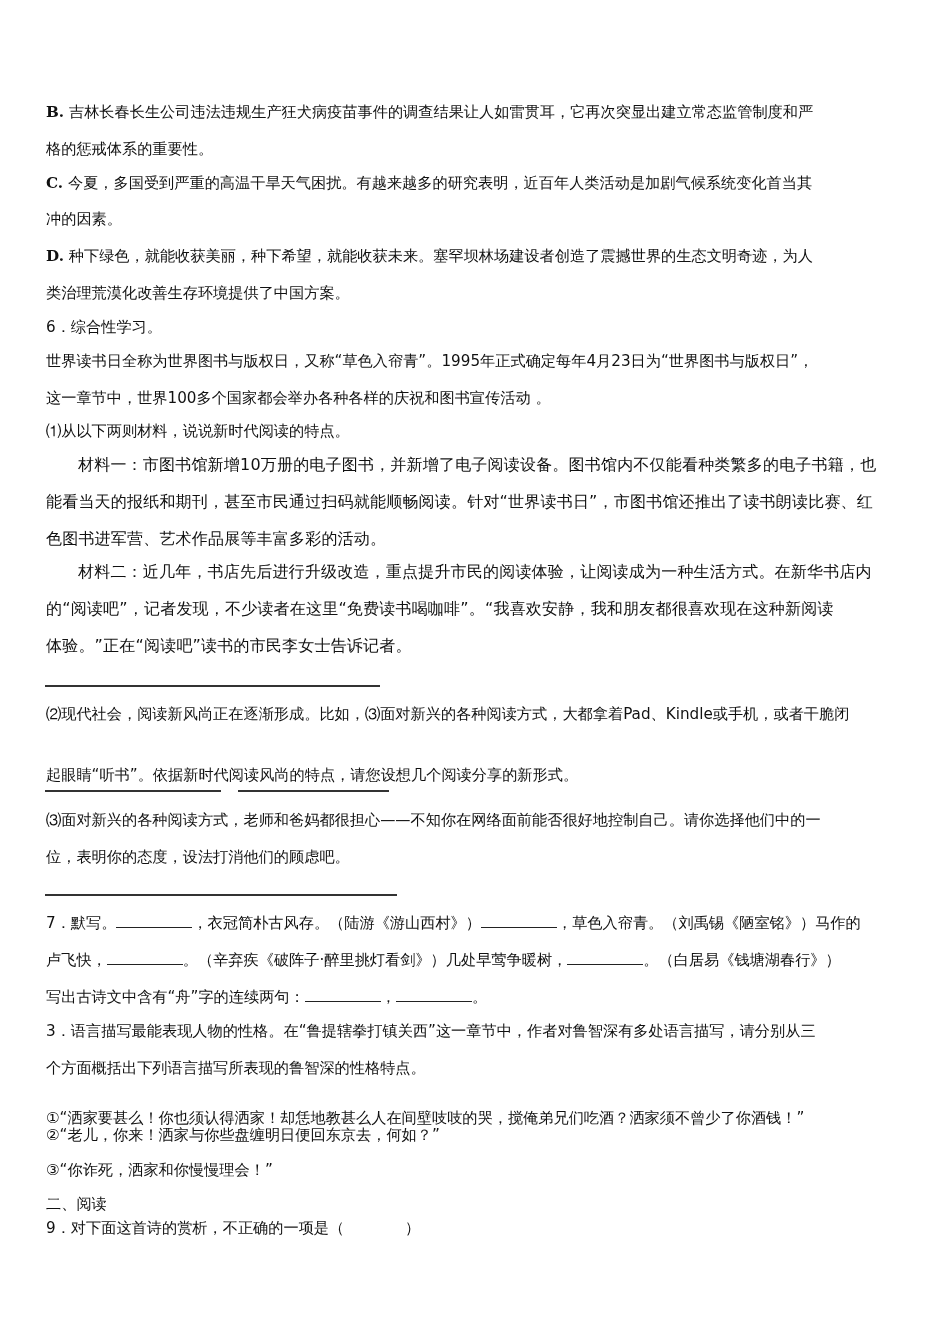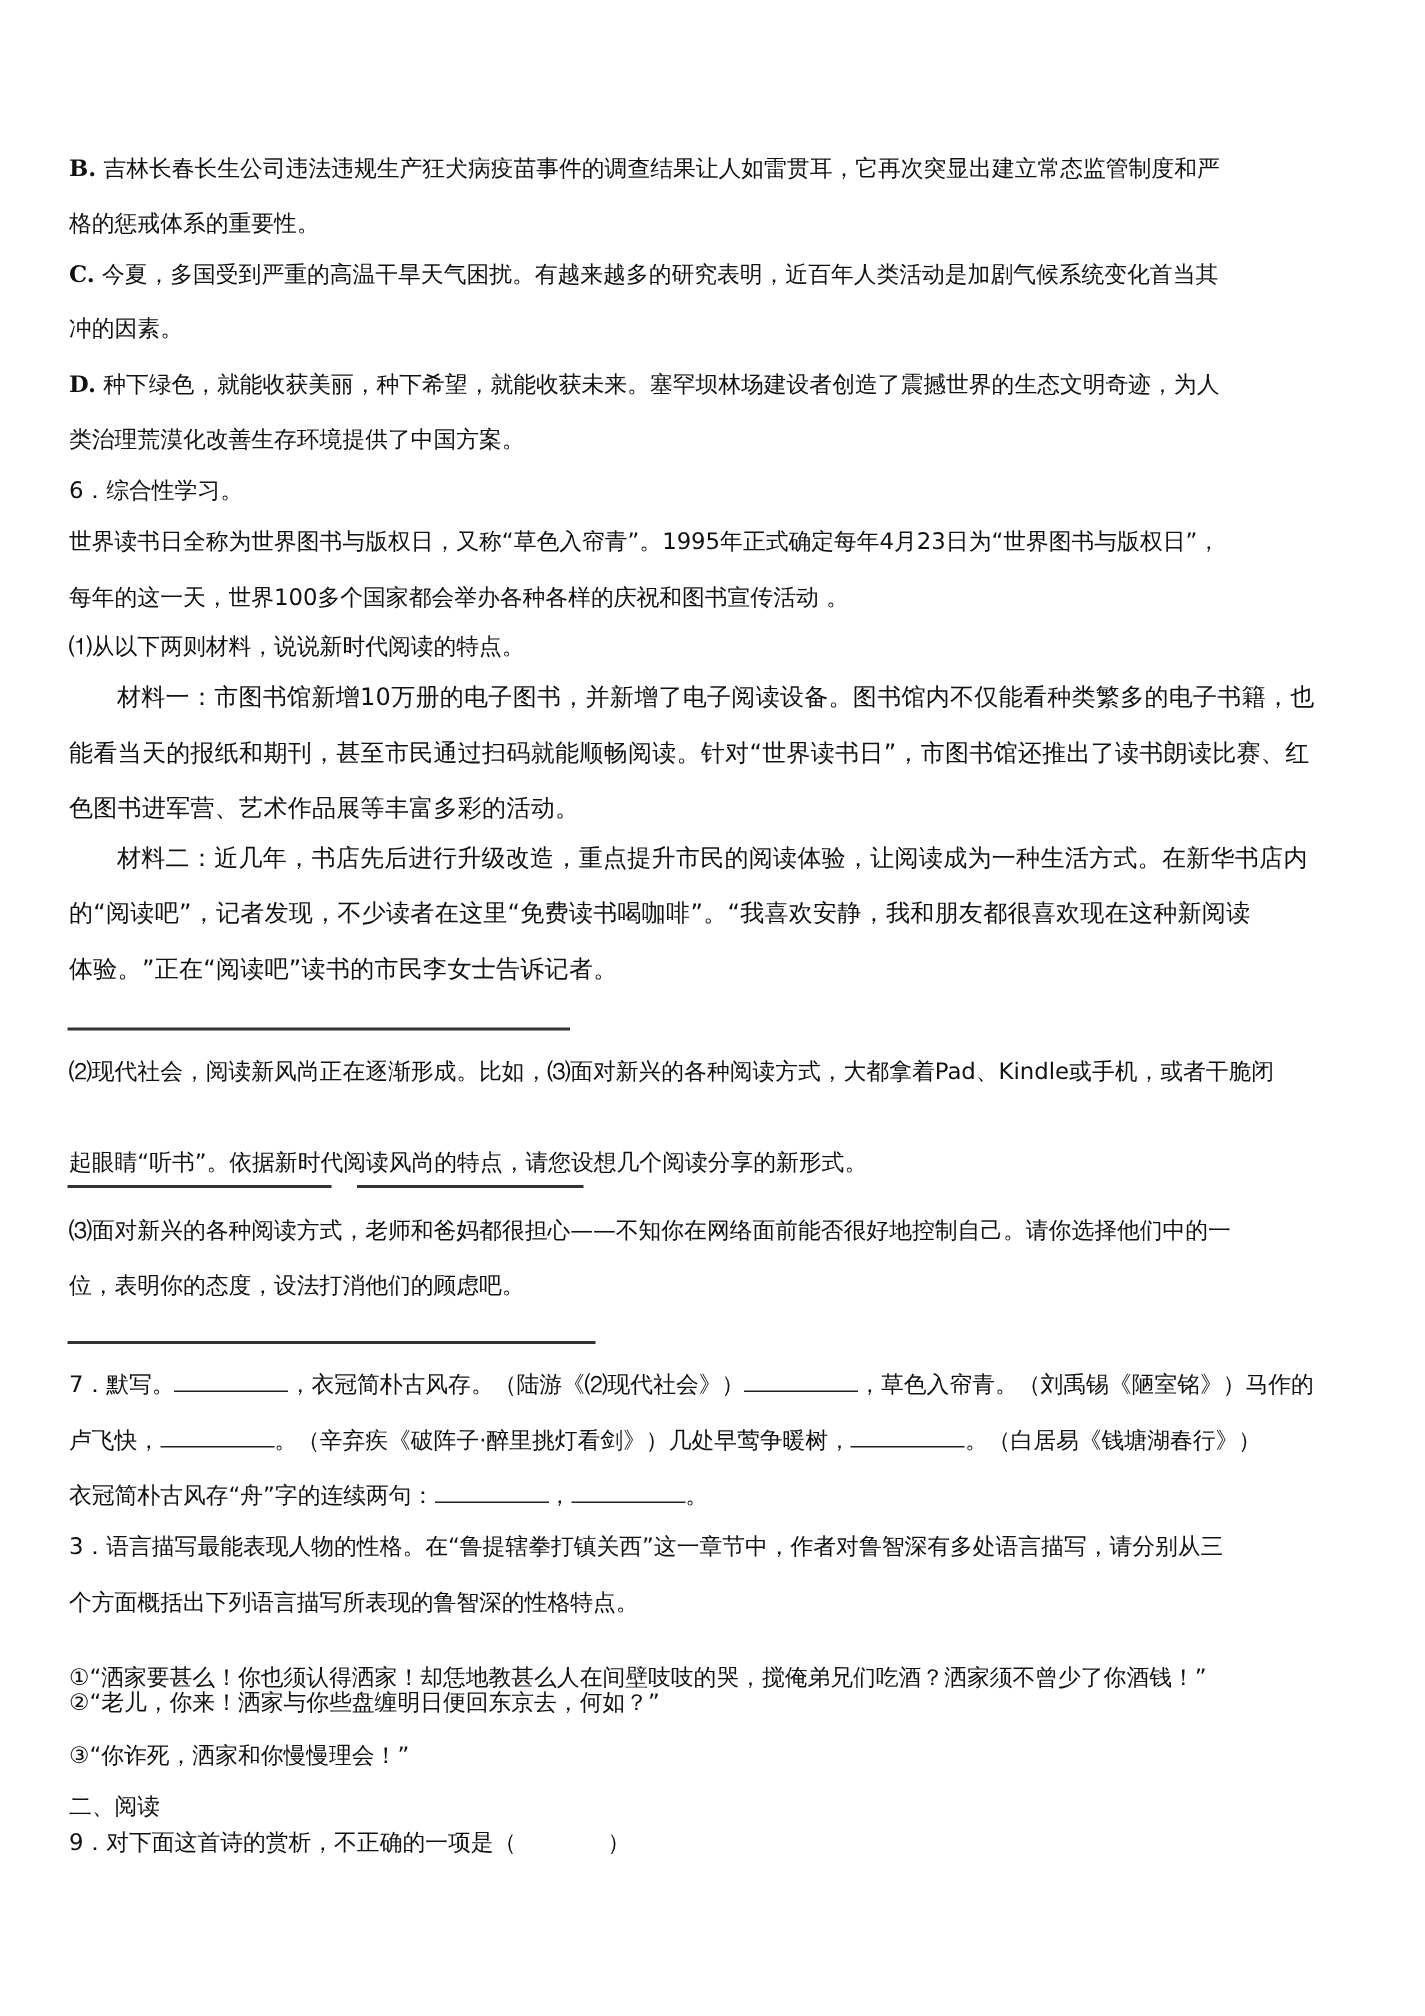--- a/index.html
+++ b/index.html
@@ -30,21 +30,21 @@
 <div class="line" style="top:209px">冲的因素。</div>
 
 <div class="line" style="top:246px">
   <span class="opt">D.</span>
   <span>种下绿色，就能收获美丽，种下希望，就能收获未来。塞罕坝林场建设者创造了震撼世界的生态文明奇迹，为人</span>
 </div>
 <div class="line" style="top:283px">类治理荒漠化改善生存环境提供了中国方案。</div>
 
 <div class="line" style="top:317px">6．综合性学习。</div>
 <div class="line" style="top:351px">世界读书日全称为世界图书与版权日，又称“草色入帘青”。1995年正式确定每年4月23日为“世界图书与版权日”，</div>
-<div class="line" style="top:388px">每年的这一天，世界100多个国家都会举办各种各样的庆祝和图书宣传活动 。</div>
+<div class="line" style="top:388px">这一章节中，世界100多个国家都会举办各种各样的庆祝和图书宣传活动 。</div>
 <div class="line" style="top:421px">⑴从以下两则材料，说说新时代阅读的特点。</div>
 
 <div class="line mat" style="top:455px; left:78px">材料一：市图书馆新增10万册的电子图书，并新增了电子阅读设备。图书馆内不仅能看种类繁多的电子书籍，也</div>
 <div class="line mat" style="top:492px">能看当天的报纸和期刊，甚至市民通过扫码就能顺畅阅读。针对“世界读书日”，市图书馆还推出了读书朗读比赛、红</div>
 <div class="line mat" style="top:529px">色图书进军营、艺术作品展等丰富多彩的活动。</div>
 
 <div class="line mat" style="top:562px; left:78px">材料二：近几年，书店先后进行升级改造，重点提升市民的阅读体验，让阅读成为一种生活方式。在新华书店内</div>
 <div class="line mat" style="top:599px">的“阅读吧”，记者发现，不少读者在这里“免费读书喝咖啡”。“我喜欢安静，我和朋友都很喜欢现在这种新阅读</div>
 <div class="line mat" style="top:636px">体验。”正在“阅读吧”读书的市民李女士告诉记者。</div>
 
@@ -55,27 +55,27 @@
 
 <div class="rule" style="top:790px; left:45px; width:176px"></div>
 <div class="rule" style="top:790px; left:238px; width:151px"></div>
 
 <div class="line" style="top:810px">⑶面对新兴的各种阅读方式，老师和爸妈都很担心——不知你在网络面前能否很好地控制自己。请你选择他们中的一</div>
 <div class="line" style="top:847px">位，表明你的态度，设法打消他们的顾虑吧。</div>
 
 <div class="rule" style="top:894px; left:45px; width:352px"></div>
 
 <div class="line" style="top:913px">
-  <span>7．默写。</span><span class="blank w-blank"></span><span>，衣冠简朴古风存。（陆游《⑵现代社会》）</span><span class="blank w-blank"></span><span>，草色入帘青。（刘禹锡《陋室铭》）马作的</span>
+  <span>7．默写。</span><span class="blank w-blank"></span><span>，衣冠简朴古风存。（陆游《游山西村》）</span><span class="blank w-blank"></span><span>，草色入帘青。（刘禹锡《陋室铭》）马作的</span>
 </div>
 <div class="line" style="top:950px">
   <span>卢飞快，</span><span class="blank w-blank"></span><span>。（辛弃疾《破阵子·醉里挑灯看剑》）几处早莺争暖树，</span><span class="blank w-blank"></span><span>。（白居易《钱塘湖春行》）</span>
 </div>
 <div class="line" style="top:987px">
-  <span>衣冠简朴古风存“舟”字的连续两句：</span><span class="blank w-blank2"></span><span>，</span><span class="blank w-blank2"></span><span>。</span>
+  <span>写出古诗文中含有“舟”字的连续两句：</span><span class="blank w-blank2"></span><span>，</span><span class="blank w-blank2"></span><span>。</span>
 </div>
 
 <div class="line" style="top:1021px">3．语言描写最能表现人物的性格。在“鲁提辖拳打镇关西”这一章节中，作者对鲁智深有多处语言描写，请分别从三</div>
 <div class="line" style="top:1058px">个方面概括出下列语言描写所表现的鲁智深的性格特点。</div>
 <div class="line" style="top:1108px">①“洒家要甚么！你也须认得洒家！却恁地教甚么人在间壁吱吱的哭，搅俺弟兄们吃酒？洒家须不曾少了你酒钱！”</div>
 <div class="line" style="top:1125px">②“老儿，你来！洒家与你些盘缠明日便回东京去，何如？”</div>
 <div class="line" style="top:1160px">③“你诈死，洒家和你慢慢理会！”</div>
 
 <div class="line" style="top:1194px">二、阅读</div>
 

